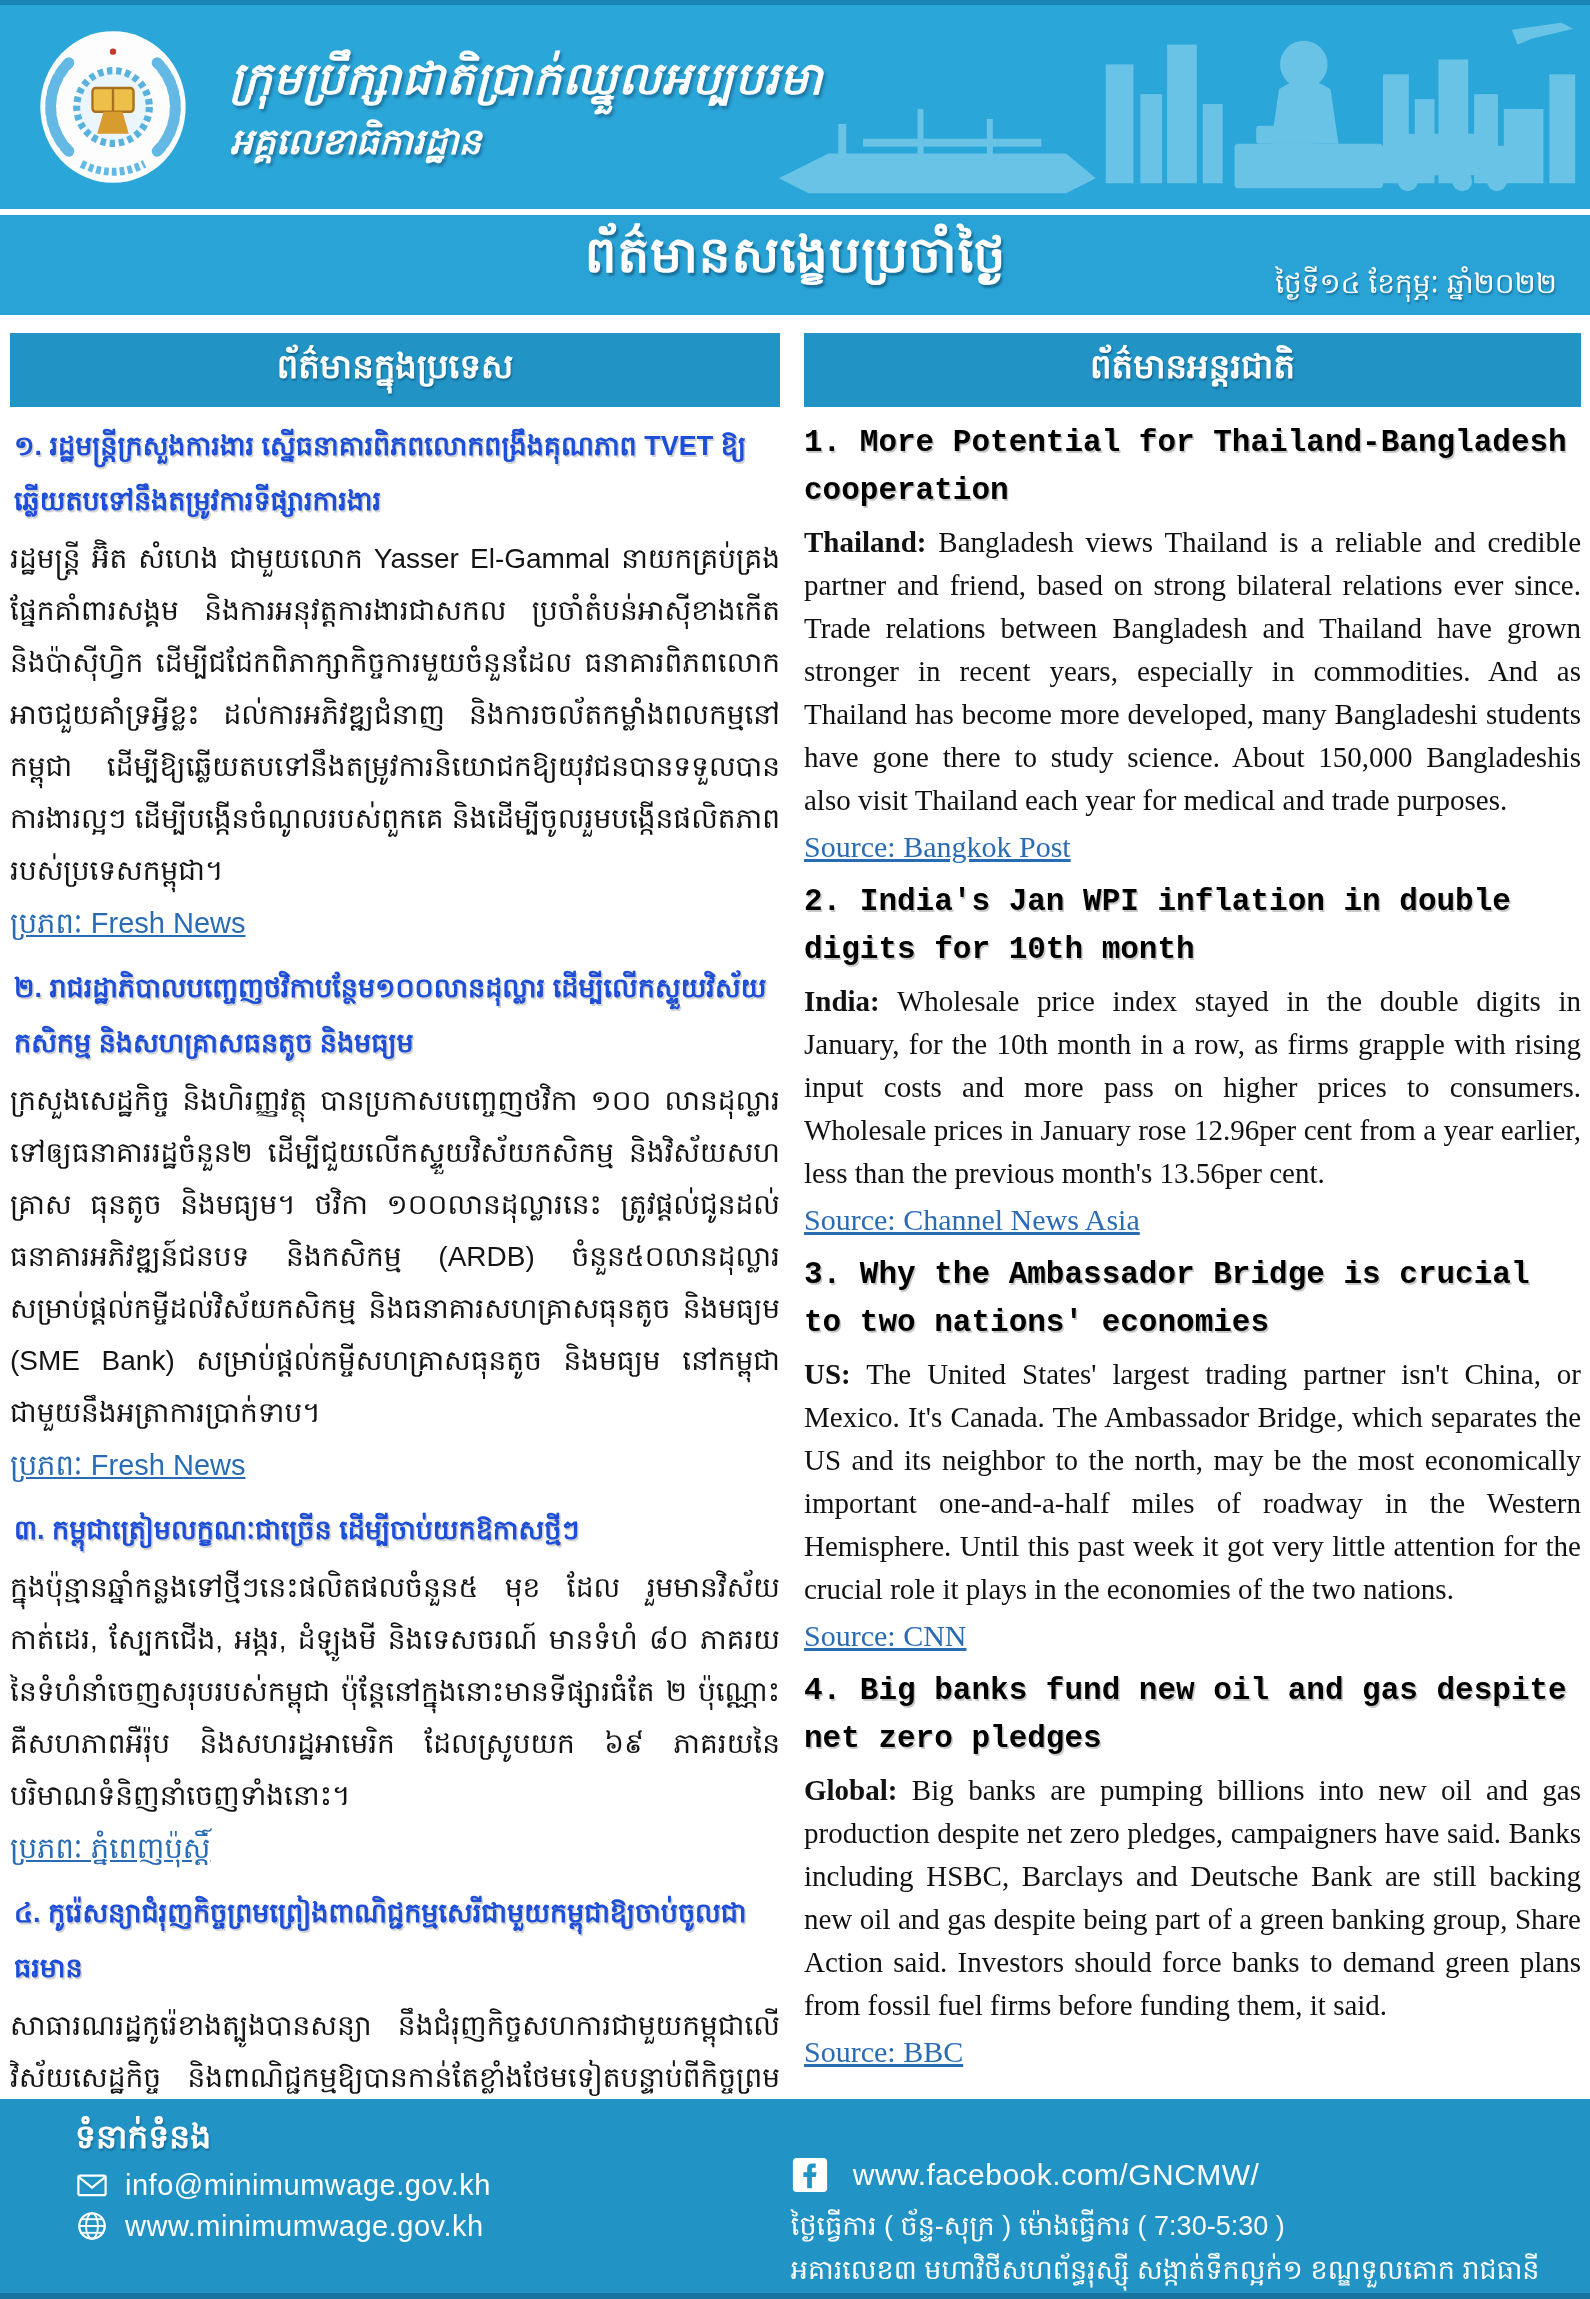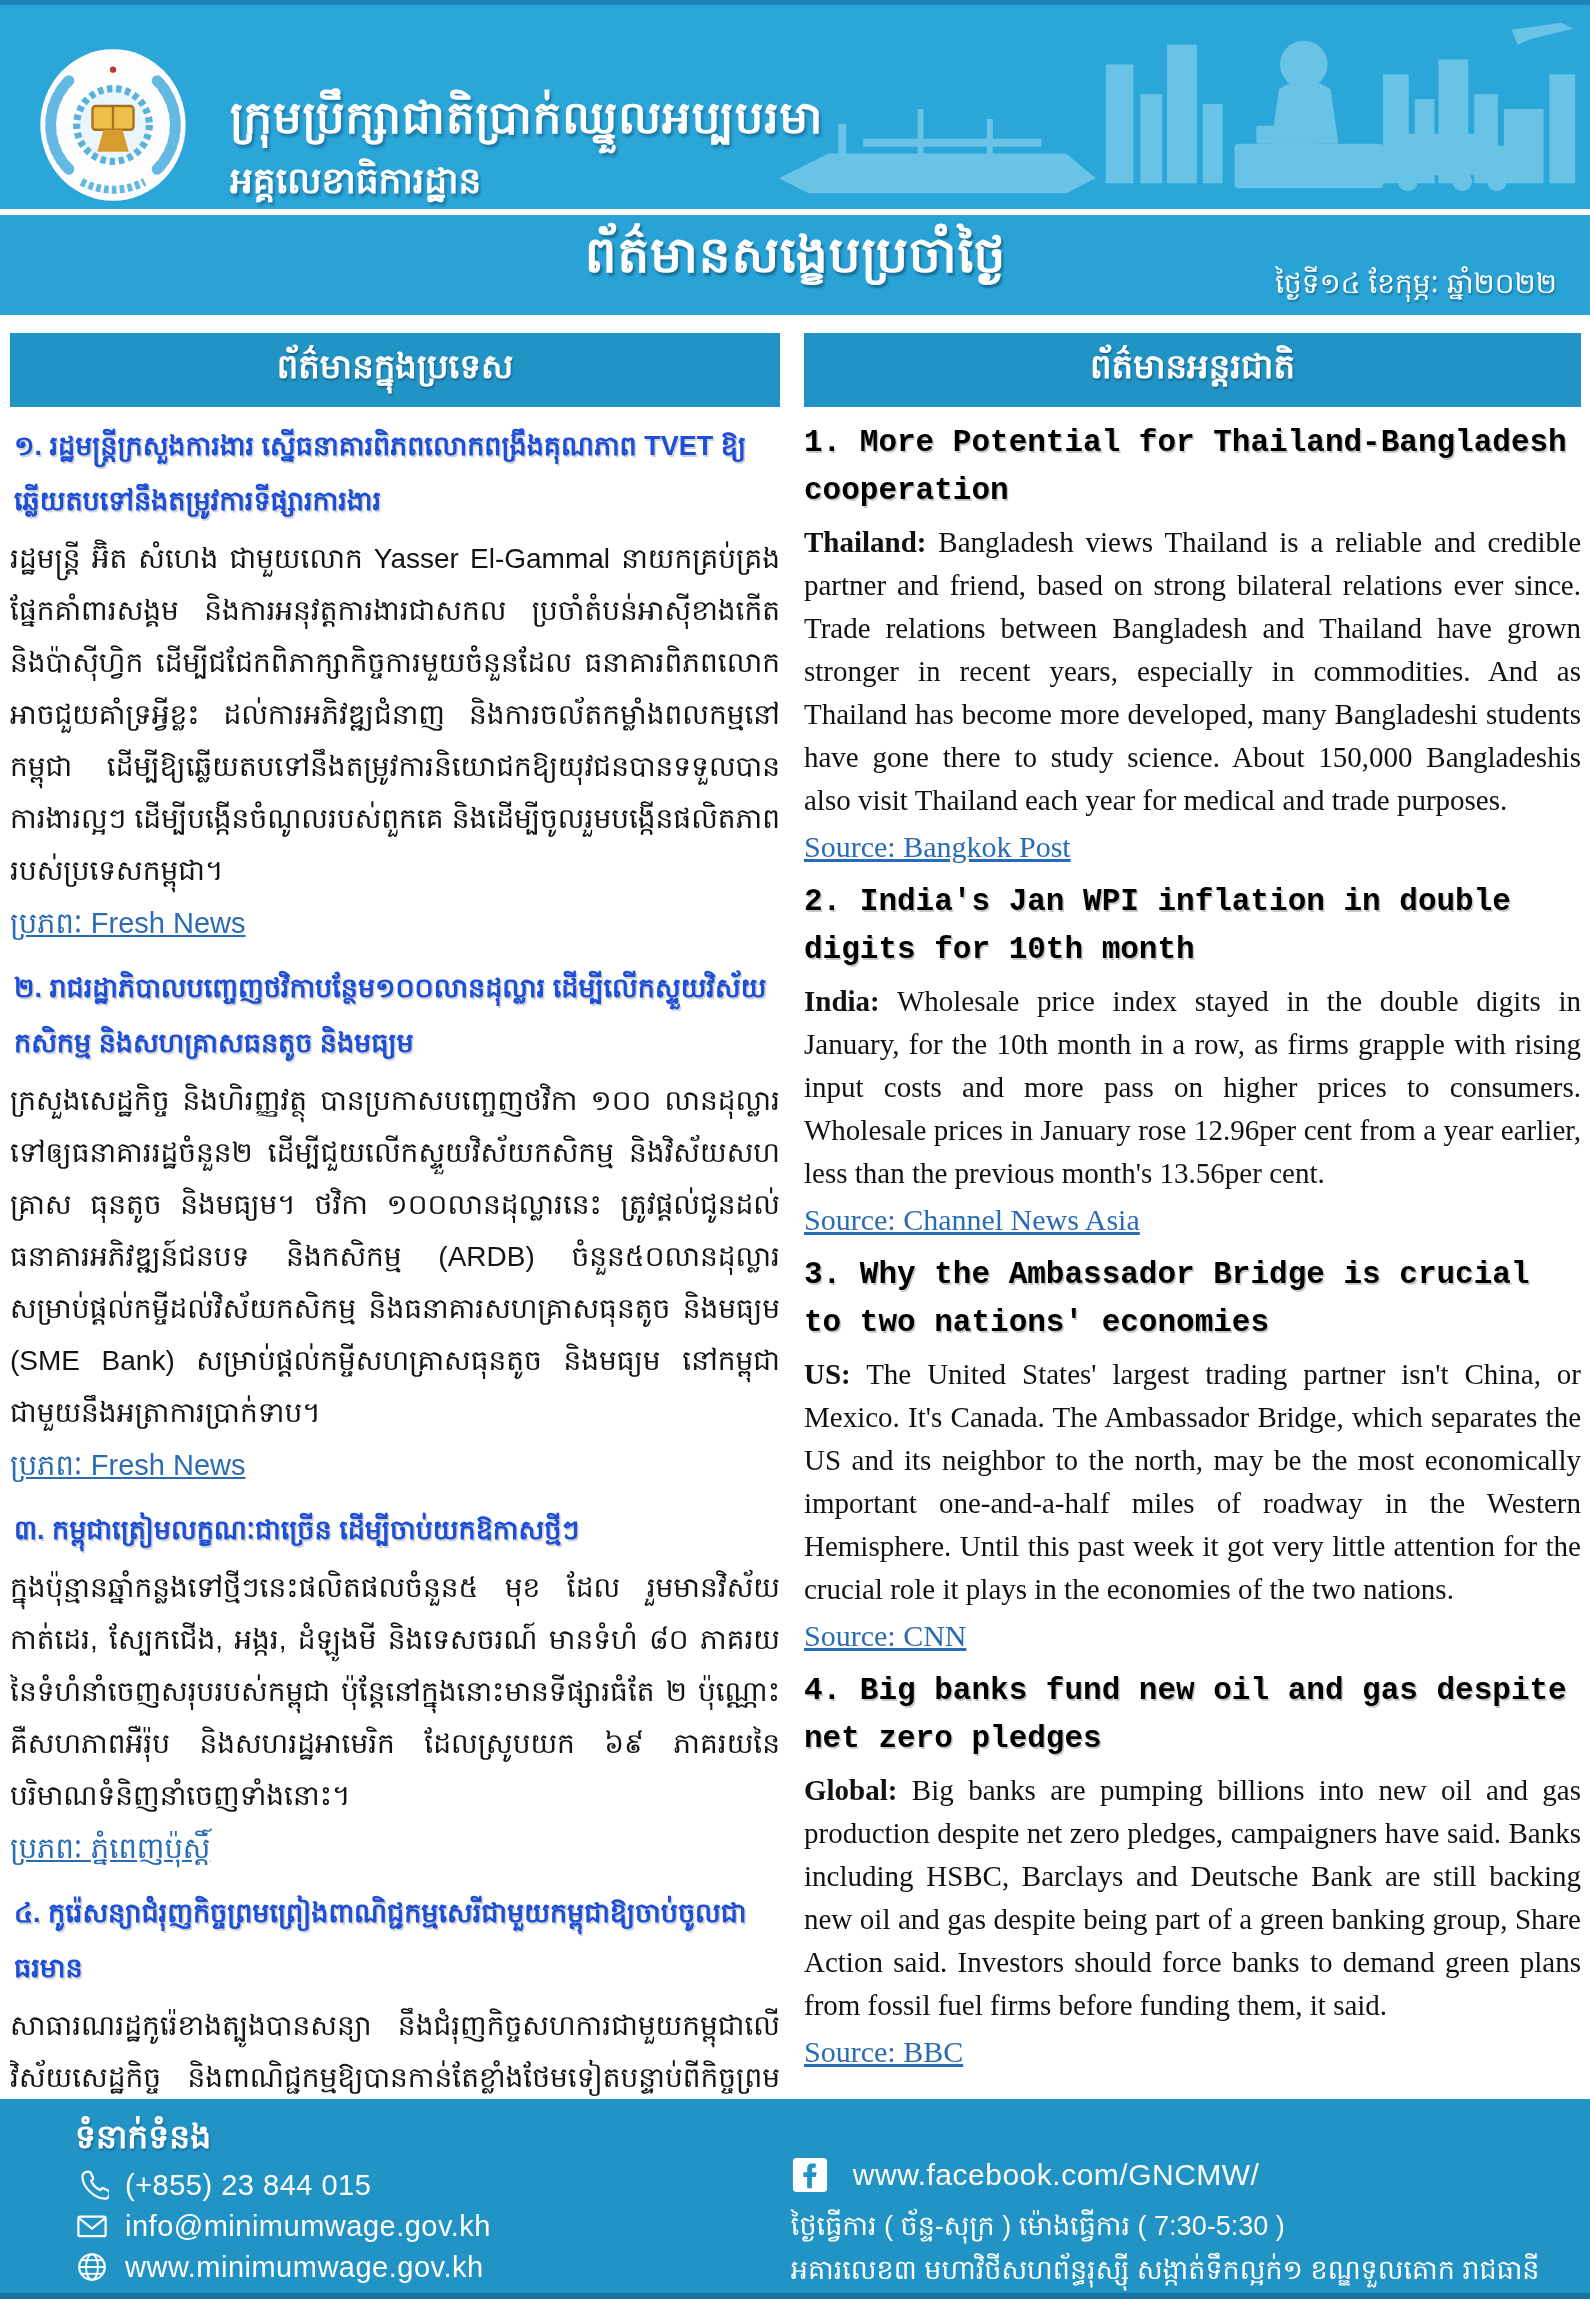--- a/index.html
+++ b/index.html
@@ -9,21 +9,21 @@
     background:#ffffff;
     width:1591px; height:2300px;
     overflow:hidden;
     position:relative;
   }
   
   .header {
     height:209px; background:#2ba6d9;
     border-top:5px solid #1b84b6;
     position:relative; overflow:hidden;
-    display:flex; align-items:flex-end;
+    display:flex; align-items:center;font-style:italic;
   }
   .header-illustration { position:absolute; right:0; top:0; height:209px; width:822px; opacity:.55; }
   .logo-wrap { margin-left:34px; width:158px; height:168px; flex:0 0 auto; position:relative; z-index:2; }
   .org-names { margin-left:38px; z-index:2; position:relative; }
   .org-line1 { color:#fff; font-size:45px; font-weight:700; line-height:69px; text-shadow:2px 3px 3px rgba(10,60,95,.45); letter-spacing:1px;}
   .org-line2 { color:#fff; font-size:36px; font-weight:700; line-height:57px; text-shadow:2px 3px 3px rgba(10,60,95,.45);}
   .stripe { height:6px; background:#ffffff; }
   
   .banner { height:100px; background:#29a2d5; position:relative; }
   .banner-title {
@@ -214,26 +214,20 @@
       <p class="en-body"><span class="en-lead">Global:</span> <span>Big banks are pumping billions into new oil and gas production despite net zero pledges, campaigners have said. Banks including HSBC, Barclays and Deutsche Bank are still backing new oil and gas despite being part of a green banking group, Share Action said. Investors should force banks to demand green plans from fossil fuel firms before funding them, it said.</span></p>
       <a class="source-link en">Source: BBC</a>
     </div>
   </div>
 </div>
 
 <div class="footer">
   <div class="footer-left">
     <div class="contact-heading">ទំនាក់ទំនង</div>
 
-    <div class="contact-row">
-      <svg width="34" height="34" viewBox="0 0 40 40">
-        <path d="M9,8 a7,7 0 0 1 9,-3 l3,6 a3,3 0 0 1 -2,4 c2,5 6,9 11,11 a3,3 0 0 1 4,-2 l6,3 a7,7 0 0 1 -3,9 C24,37 7,22 9,8 Z" fill="none" stroke="#ffffff" stroke-width="2.6" stroke-linejoin="round"></path>
-      </svg>
-      <span>(+855) 23 844 015</span>
-    </div>
 
     <div class="contact-row">
       <svg width="34" height="34" viewBox="0 0 40 40">
         <rect x="4" y="9" width="32" height="23" rx="2" fill="none" stroke="#ffffff" stroke-width="2.6"></rect>
         <path d="M5,11 L20,23 L35,11" fill="none" stroke="#ffffff" stroke-width="2.6"></path>
       </svg>
       <span>info@minimumwage.gov.kh</span>
     </div>
 
     <div class="contact-row">

